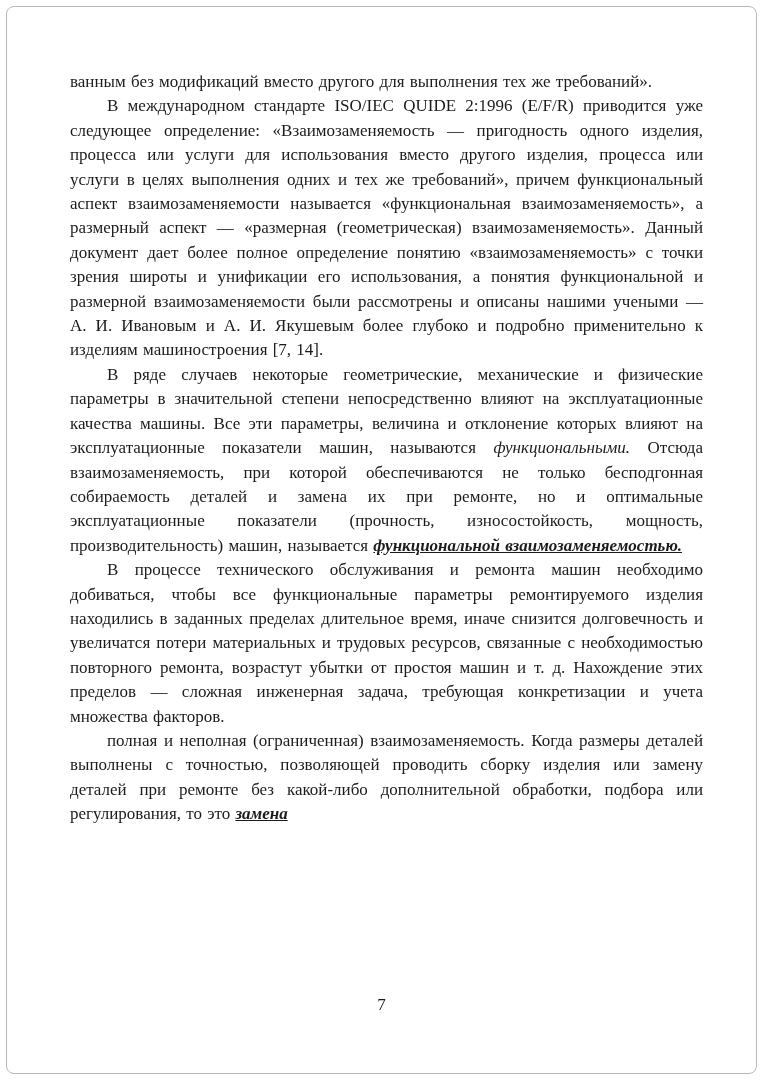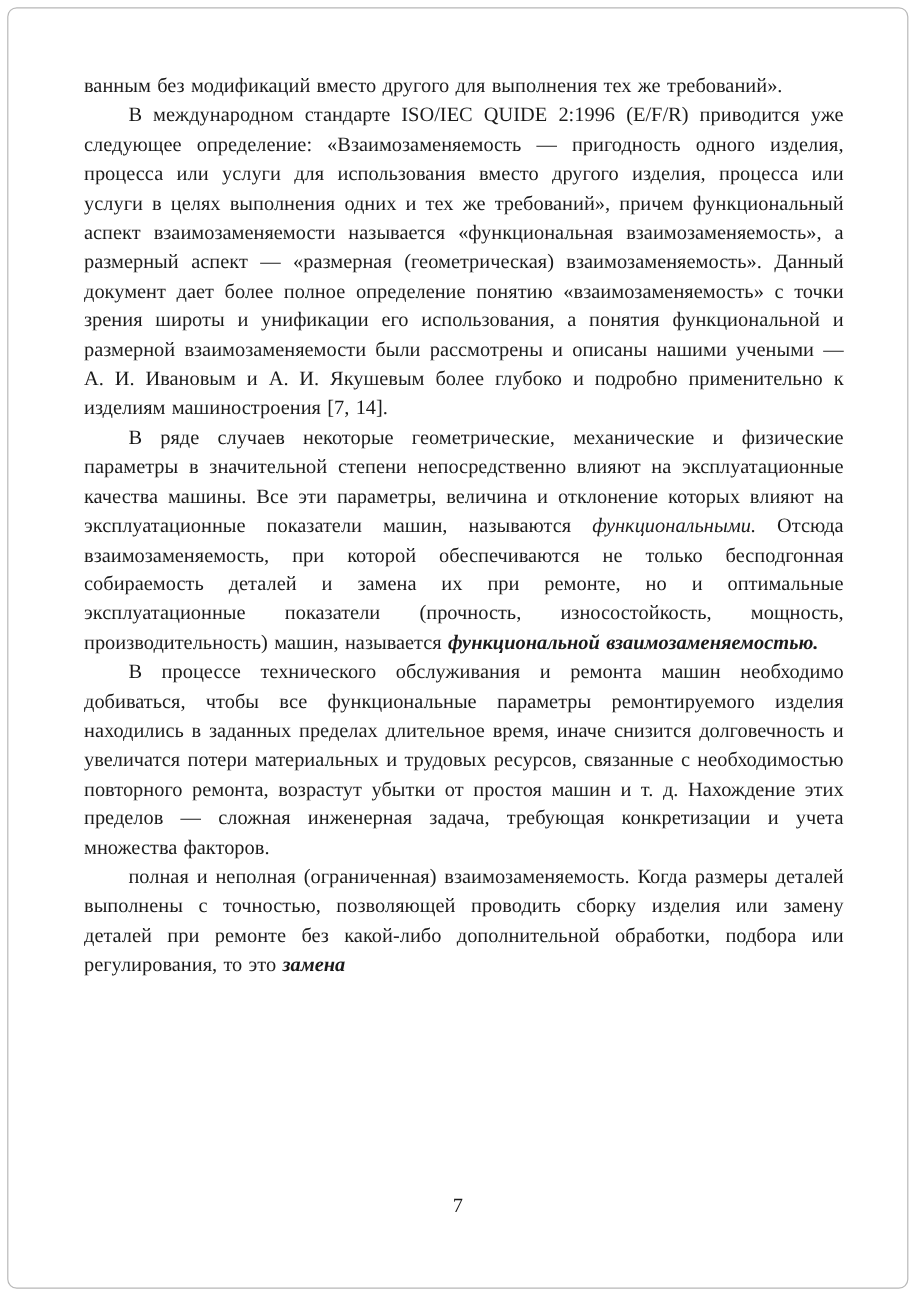--- a/index.html
+++ b/index.html
@@ -18,39 +18,40 @@
   .scan-border {
     position: absolute;
     inset: 6px;
     border: 1px solid #b8b8b8;
     border-radius: 8px;
     pointer-events: none;
   }
   .text-column {
     position: absolute;
     left: 70px;
-    top: 60px;
+    top: 70px;
     width: 633px;
     font-size: 17px;
     line-height: 24.4px;
     text-align: justify;
   }
   p.para {
     margin: 0;
     word-spacing: 1px;
   }
   p.para.indent {
     text-indent: 37px;
   }
   .italic {
     font-style: italic;
   }
   .bold-italic {
     font-style: italic;
     font-weight: bold;
+    text-decoration: underline;
   }
   .page-number {
     position: absolute;
     top: 995px;
     left: 0;
     width: 100%;
     text-align: center;
     font-size: 17px;
     color: #1b1b1b;
   }

